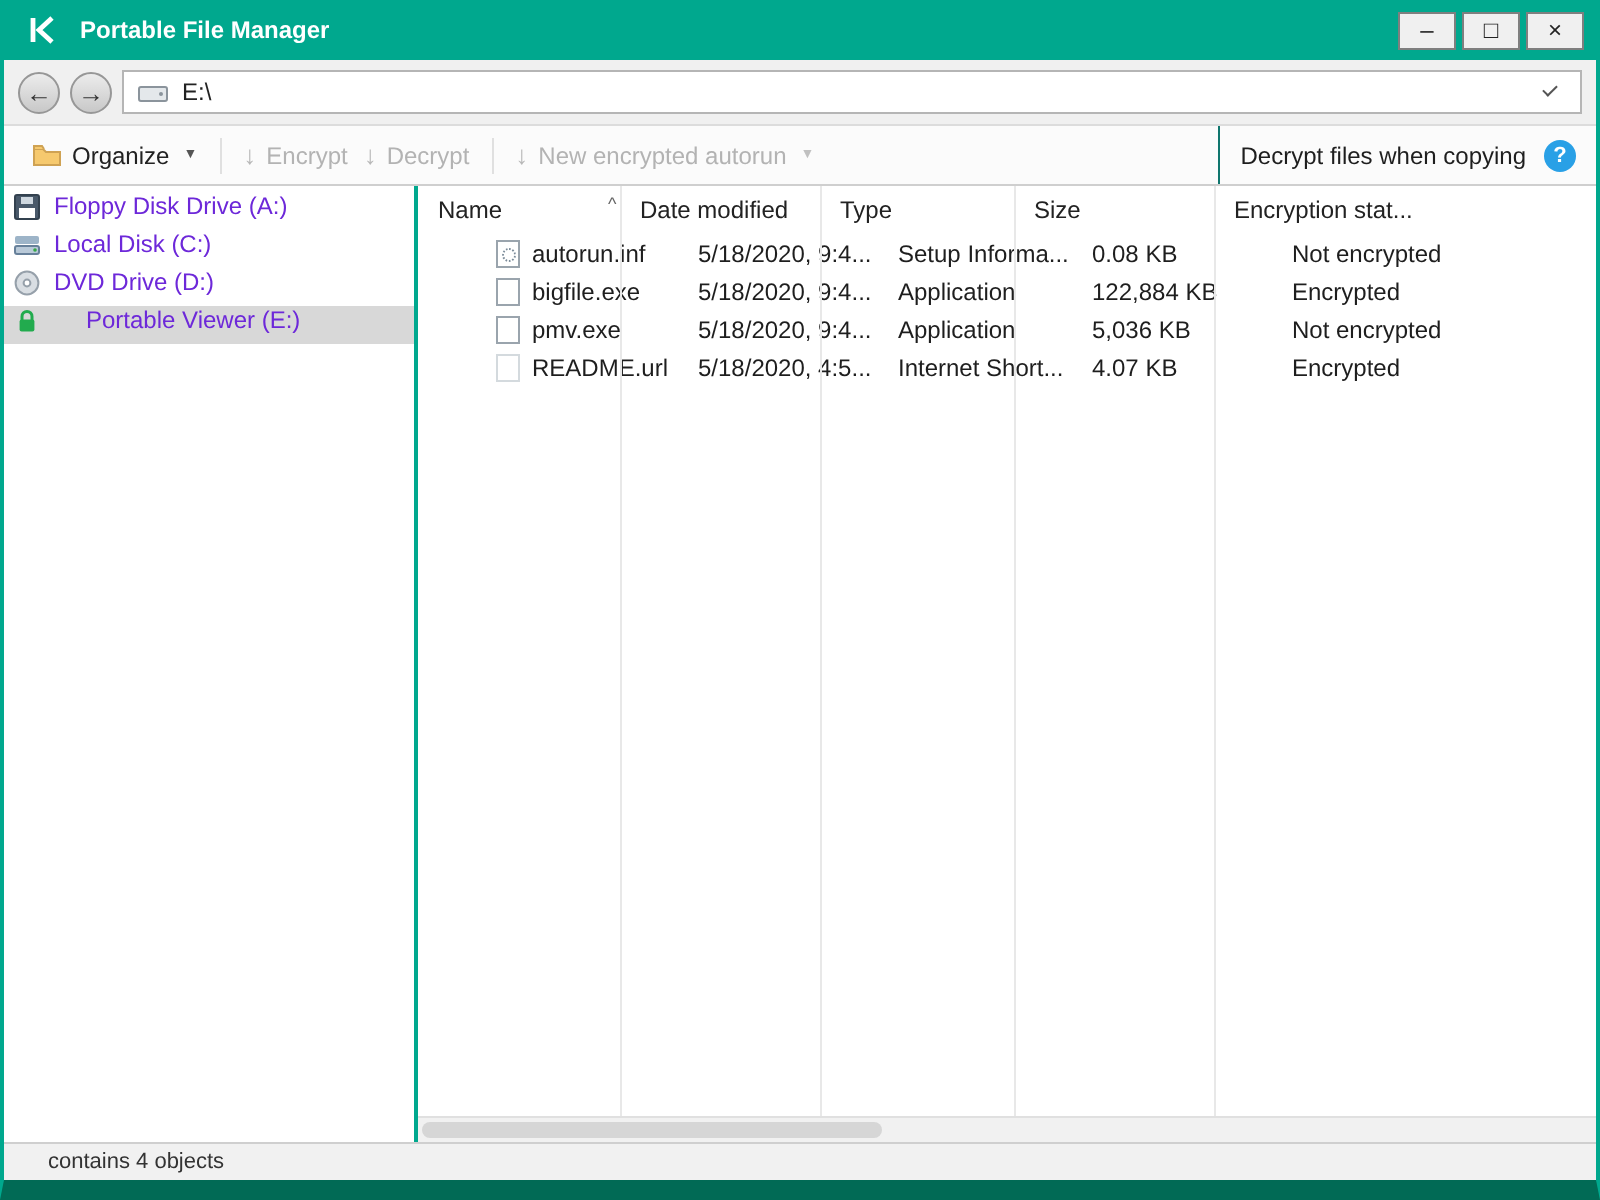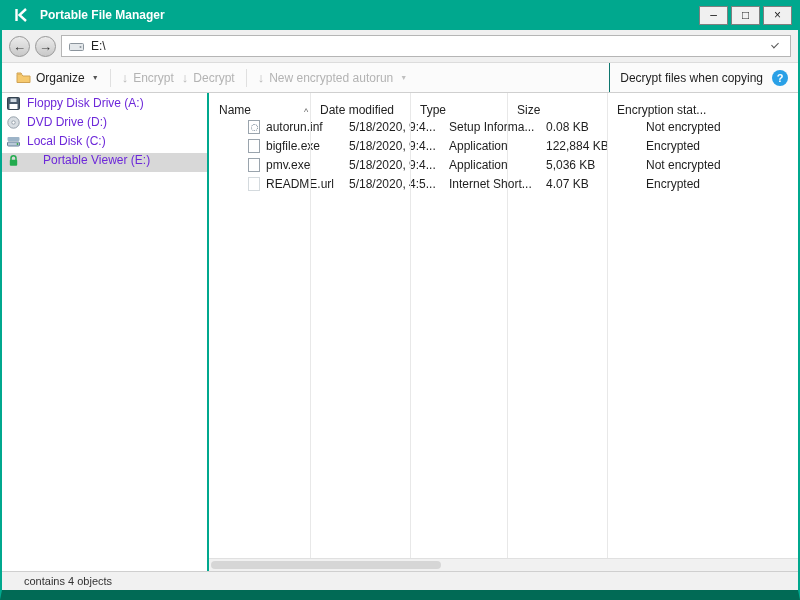--- a/index.html
+++ b/index.html
@@ -71,21 +71,21 @@
   
   .content { flex:1; min-height:0; display:flex; background:#fff; }
   .sidebar { flex:0 0 205px; width:205px; padding-top:3px; }
   .side-item { height:19px; display:flex; gap:6px; padding:0 4px; color:#6d28d9; }
   .side-item.selected { background:#d8d8d8;gap:22px; }
   .sicon { width:15px; height:15px; display:flex; align-items:center; justify-content:center; flex:0 0 15px; }
   .green-div { flex:0 0 2px; width:2px; background:#00a88e; }
   .filelist { flex:1; min-width:0; position:relative; display:flex; flex-direction:column; }
   .grid-cols { display:grid; grid-template-columns:101px 100px 97px 100px 1fr; }
   .list-header { flex:0 0 24px; height:24px; }
-  .hcell { display:flex; align-items:flex-end; padding-left:10px; color:#222; white-space:nowrap; overflow:hidden;gap:48px; }
+  .hcell { display:flex; align-items:center; padding-left:10px; color:#222; white-space:nowrap; overflow:hidden;gap:48px; }
   .sort-caret { font-size:9px; color:#666; margin-left:5px; margin-top:-7px; }
   .file-row { flex:0 0 19px; height:19px;margin-left:29px; }
   .cell { display:flex; align-items:center; padding-left:10px; color:#1e1e1e; white-space:nowrap; overflow:hidden; }
   .name-cell { gap:6px; }
   .ficon { width:12px; height:14px; border:1px solid #9aa4ad; background:#fff; position:relative; flex:0 0 12px; }
   .ficon.setup::after {
     content:""; position:absolute; left:2px; top:3px; width:5px; height:5px;
     border-radius:50%; border:1.5px dotted #7b8b99;
   }
   .ficon.url { border-color:#d4dade; }
@@ -190,35 +190,35 @@
             <rect x="0.5" y="0.5" width="12" height="12" rx="1" fill="#49596a" stroke="#33414f"></rect>
             <rect x="3.5" y="1.5" width="6" height="3.5" fill="#cfd8e0"></rect>
             <rect x="2.5" y="7" width="8" height="5" fill="#ffffff"></rect>
           </svg>
         </span>
         <span>Floppy Disk Drive (A:)</span>
       </div>
       <div class="side-item">
         <span class="sicon">
           <svg width="13" height="13" viewBox="0 0 13 13">
-            <circle cx="6.5" cy="6.5" r="5.7" fill="#d9dee3" stroke="#96a0aa"></circle>
-            <circle cx="6.5" cy="6.5" r="1.7" fill="#ffffff" stroke="#96a0aa"></circle>
-          </svg>
-        </span>
-        <span>DVD Drive (D:)</span>
-      </div>
-      <div class="side-item">
-        <span class="sicon">
-          <svg width="13" height="13" viewBox="0 0 13 13">
             <rect x="0.5" y="2" width="12" height="4" rx="1" fill="#9db4c8" stroke="#67809а"></rect>
             <rect x="0.5" y="7" width="12" height="4" rx="1" fill="#b9c9d8" stroke="#67809a"></rect>
             <circle cx="10.5" cy="9" r="0.9" fill="#35a847"></circle>
           </svg>
         </span>
         <span>Local Disk (C:)</span>
+      </div>
+      <div class="side-item">
+        <span class="sicon">
+          <svg width="13" height="13" viewBox="0 0 13 13">
+            <circle cx="6.5" cy="6.5" r="5.7" fill="#d9dee3" stroke="#96a0aa"></circle>
+            <circle cx="6.5" cy="6.5" r="1.7" fill="#ffffff" stroke="#96a0aa"></circle>
+          </svg>
+        </span>
+        <span>DVD Drive (D:)</span>
       </div>
       <div class="side-item selected">
         <span class="sicon">
           <svg width="13" height="13" viewBox="0 0 13 13">
             <path d="M4 6 V4.2 a2.5 2.5 0 0 1 5 0 V6" fill="none" stroke="#22ab4e" stroke-width="1.5"></path>
             <rect x="2.8" y="5.8" width="7.4" height="6" rx="1" fill="#22ab4e"></rect>
           </svg>
         </span>
         <span>Portable Viewer (E:)</span>
       </div>

